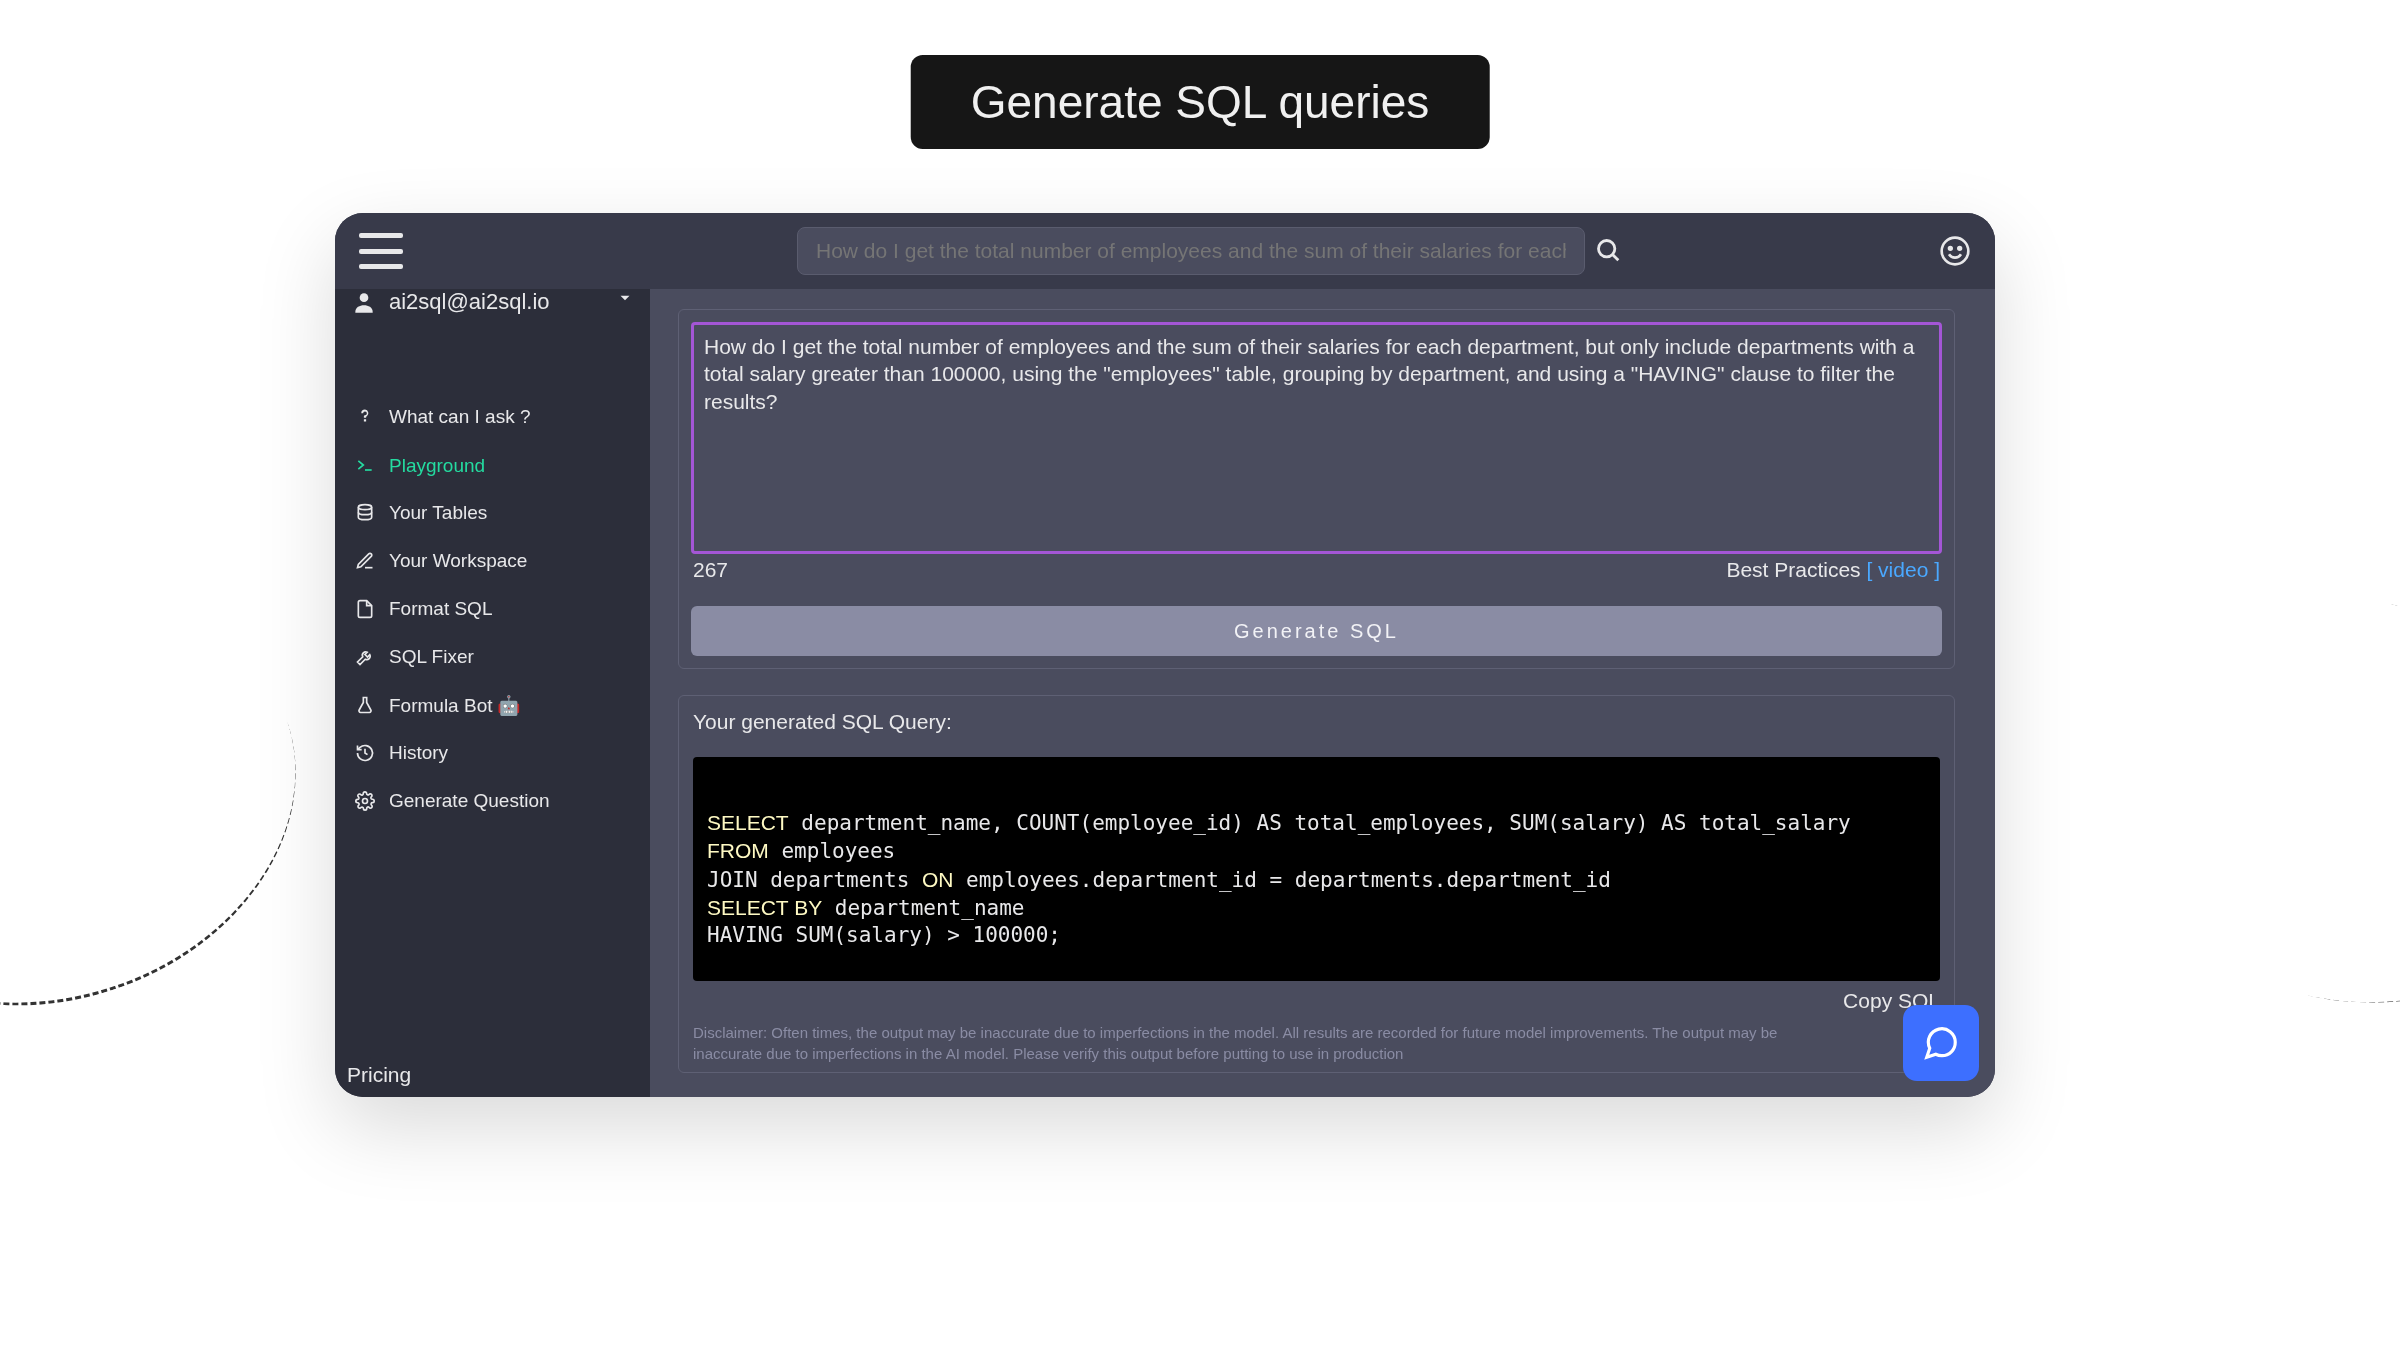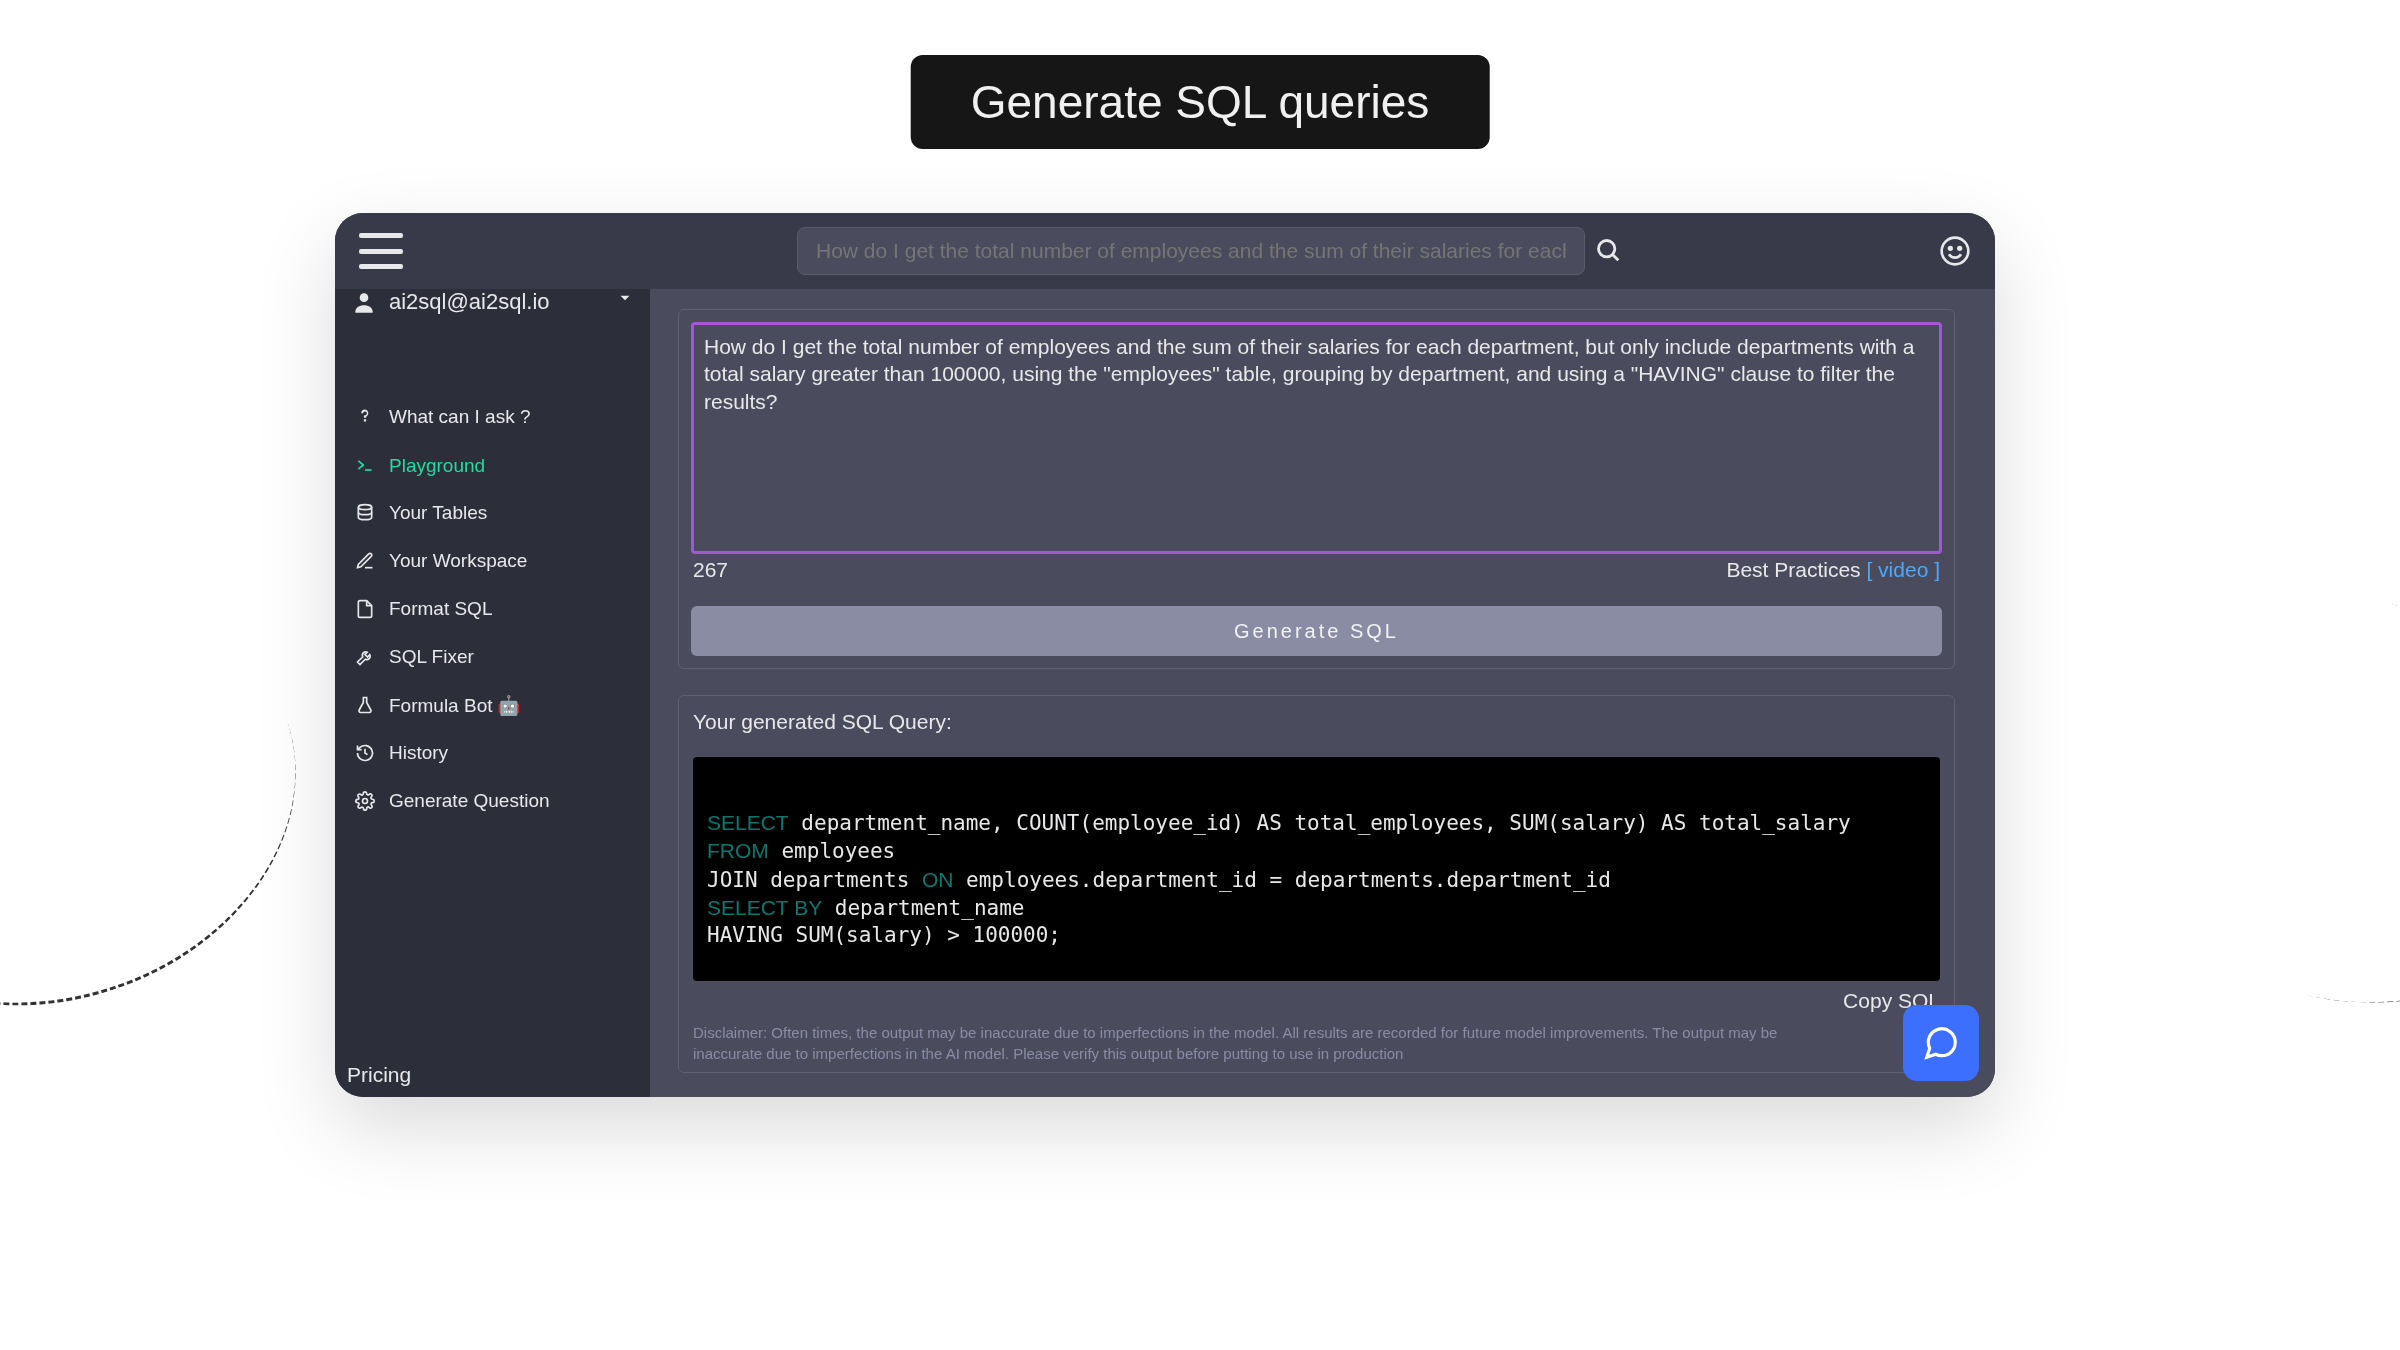--- a/index.html
+++ b/index.html
@@ -178,21 +178,21 @@
   background:#000;
   border-radius:4px;
   padding: 52px 14px 32px 14px;
   font-family: ui-monospace, Menlo, monospace;
   font-size:21px;
   line-height:1.3;
   color:#e8e8ea;
   white-space:pre;
   overflow:auto;
 }
-.kw { color:#0f766e; }
+.kw { color:#fef9c3; }
 .copy-row { text-align:right; color:#e8e8ea; font-size:21px; padding-top:8px; cursor:pointer; }
 .disclaimer { color:#8a8ca4; font-size:15px; line-height:1.35; margin-top:10px; padding-right:120px; }
 
 
 .chatbubble {
   position:absolute;
   right: 16px;
   bottom: 16px;
   width: 76px;
   height: 76px;

